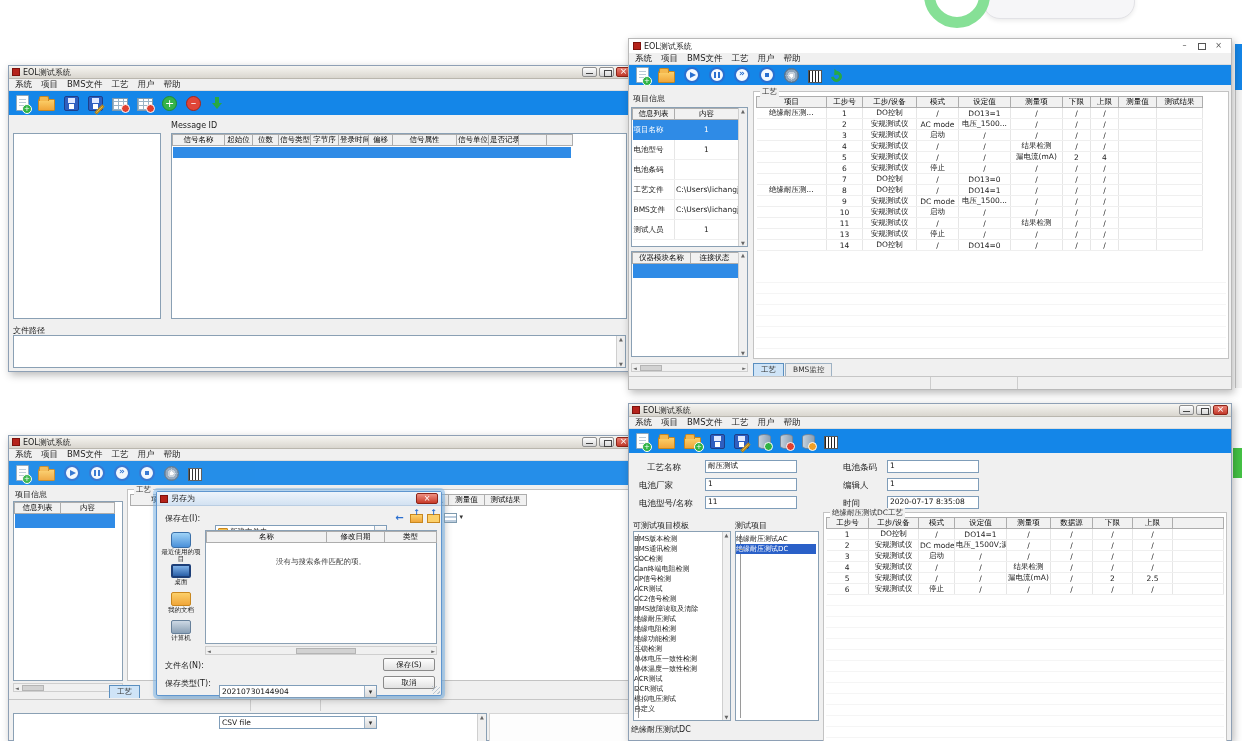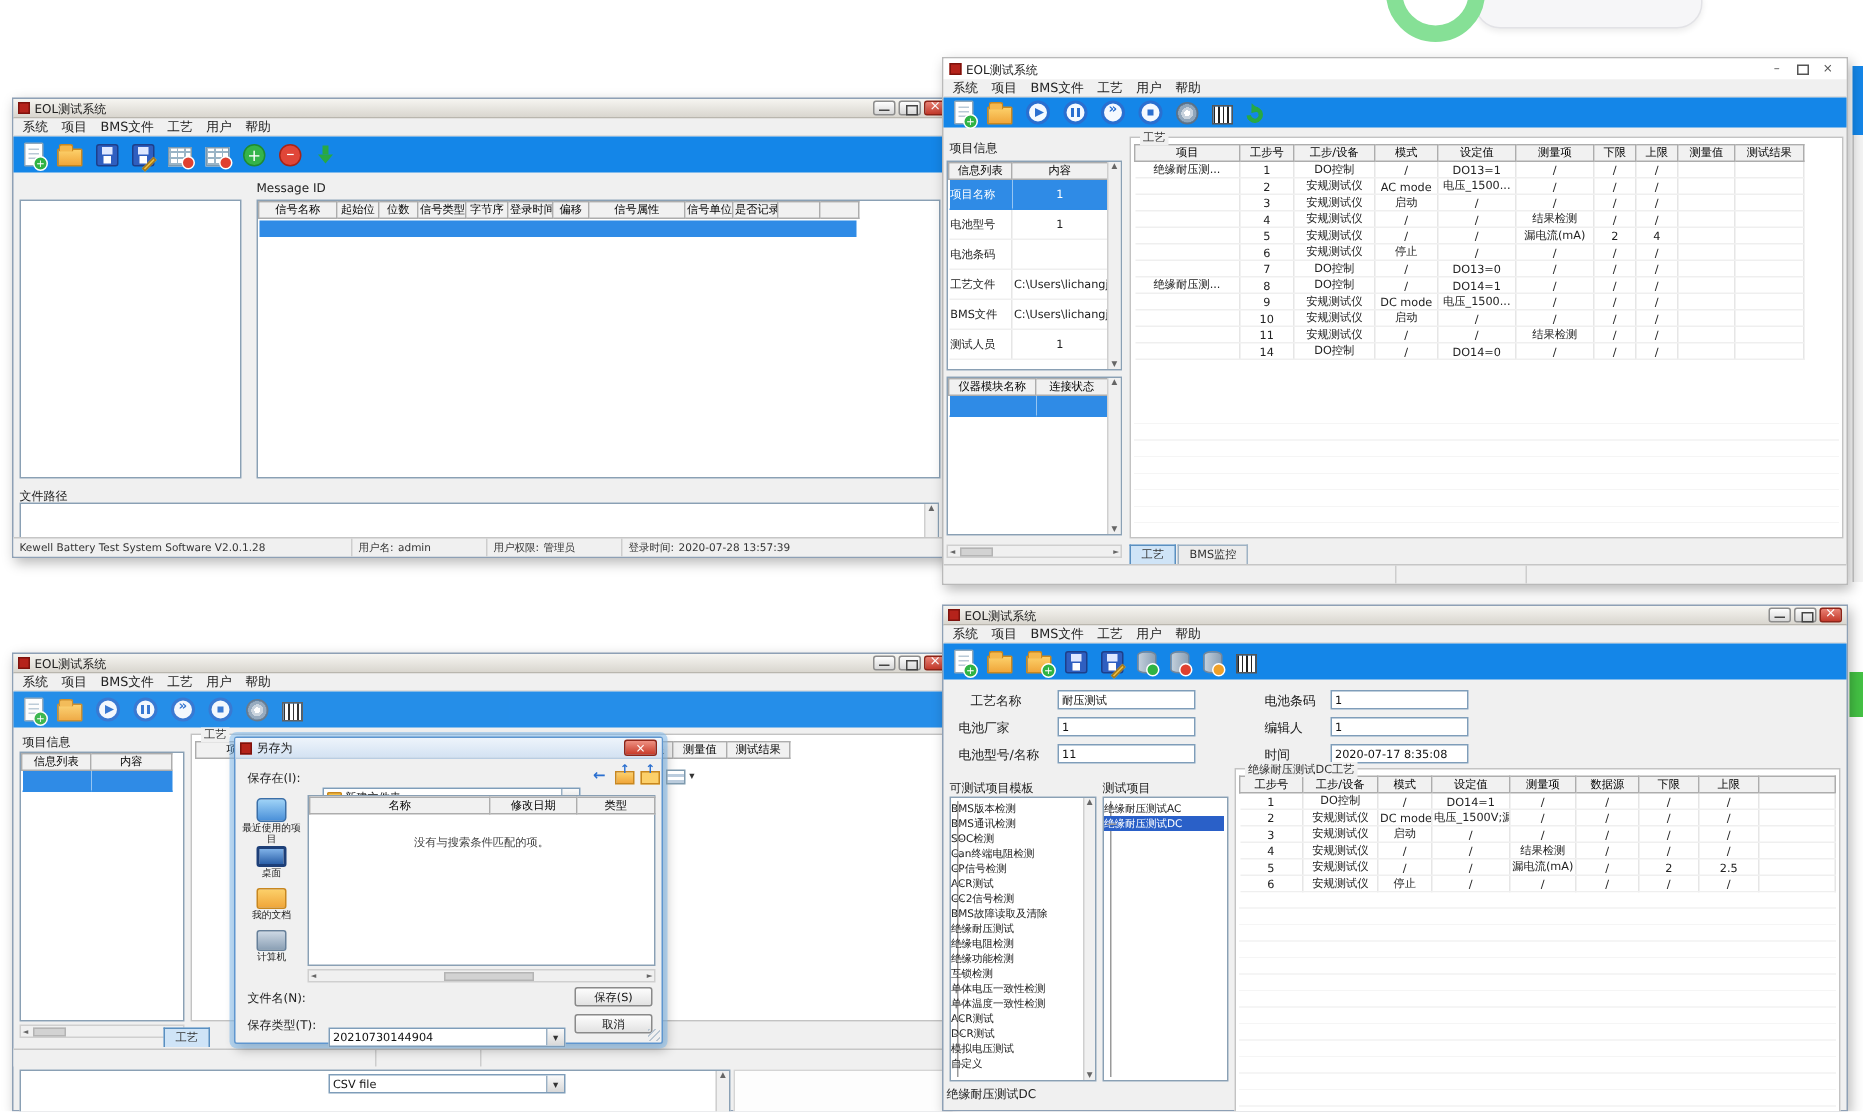--- a/index.html
+++ b/index.html
@@ -74,21 +74,21 @@
   .hscroll::before{content:"◄";position:absolute;left:1px;top:1px;font-size:5px;color:#666;}
   .hscroll::after{content:"►";position:absolute;right:1px;top:1px;font-size:5px;color:#666;}
   .hthumb{position:absolute;left:8px;top:1px;width:22px;height:6px;background:#d2d2d2;border:1px solid #b4b4b4;}
   .group{position:absolute;border:1px solid #c3c3c3;}
   .group>.glab{position:absolute;top:-5px;left:6px;background:#f0f0f0;padding:0 2px;font-size:7.5px;color:#333;white-space:nowrap;}
   .tabs{position:absolute;display:flex;gap:1px;}
   .tab{font-size:7.5px;padding:1px 7px;border:1px solid #9eb2c4;border-bottom:none;background:#ececec;color:#333;}
   .tab.active{background:#cfe4f7;border-color:#5a8fc0;}
   .statusbar{position:absolute;left:0;right:0;bottom:0;height:13px;background:#f0f0f0;border-top:1px solid #c6c6c6;display:flex;font-size:7px;color:#333;align-items:center;}
   .statusbar .sec{height:100%;display:flex;align-items:center;padding:0 4px;border-right:1px solid #cdcdcd;gap:3px;overflow:hidden;white-space:nowrap;}
-  .field{background:#fff;border:1px solid #7f9db9;font-size:7.5px;color:#111;padding:0 2px;display:flex;align-items:center;overflow:hidden;white-space:nowrap;}
+  .field{background:#fff;border:1px solid #7f9db9;font-size:7.5px;color:#111;padding:0 2px;display:flex;overflow:hidden;white-space:nowrap;}
   .combo{background:#fff;border:1px solid #7f9db9;font-size:7.5px;color:#111;padding:0 13px 0 2px;display:flex;align-items:center;gap:2px;position:relative;overflow:hidden;white-space:nowrap;}
   .combo::after{content:"▾";position:absolute;right:0;top:0;bottom:0;width:11px;background:linear-gradient(#fafafa,#d8d8d8);border-left:1px solid #9ab0c4;font-size:7px;color:#333;text-align:center;line-height:12px;}
   .btn{background:linear-gradient(#fdfdfd,#e2e2e2);border:1px solid #8a8a8a;border-radius:2px;font-size:7.5px;color:#111;text-align:center;display:flex;align-items:center;justify-content:center;}
   .tree-item{position:relative;height:10px;line-height:10px;font-size:7px;color:#222;white-space:nowrap;overflow:hidden;}
   .tree-item::before{content:"";position:absolute;left:2px;top:5px;width:6px;border-top:1px solid #9a9a9a;}
   .tree-wrap{background:#fff;border:1px solid #8aa0b4;overflow:hidden;}
   .tree-inner{position:absolute;inset:2px 8px 2px 0;border-left:1px solid #9a9a9a;margin-left:4px;}
   .tree-item.sel{background:#2a60c8;color:#fff;}
   .mini-folder{width:10px;height:7px;background:#f5c04a;border:1px solid #c8871f;border-radius:1px;flex:0 0 auto;}
   .place{position:absolute;width:44px;text-align:center;}
@@ -180,37 +180,20 @@
               </tr>
           </tbody>
             <tbody></tbody>
         </table>
         <div class="abs" style="left:1px;top:13px;width:398px;height:11px;background:#2f8be6;"></div>
       </div>
       <div class="abs lbl" style="left:4px;top:210px;">文件路径</div>
       <div class="abs box" style="left:4px;top:220px;width:613px;height:33px;">
         <div class="vscroll"></div>
       </div>
-      <div class="statusbar">
-        <div class="sec" style="width:226px;">
-            <span>Kewell Battery Test System Software V2.0.1.28</span>
-          </div>
-        <div class="sec" style="width:90px;">
-            <span>用户名:</span>
-            <span>admin</span>
-          </div>
-        <div class="sec" style="width:90px;">
-            <span>用户权限:</span>
-            <span>管理员</span>
-          </div>
-        <div class="sec" style="flex:1;border-right:none;">
-            <span>登录时间:</span>
-            <span>2020-07-28 13:57:39</span>
-          </div>
-      </div>
     </div>
   </div>
 
   <div class="win" style="left:628px;top:38px;width:604px;height:352px;border-color:#b9b9b9;">
     <div class="tb-modern">
       <div class="app-ico"></div>
       <div class="tb-title">EOL测试系统</div>
       <div class="tb-sp"></div>
       <div class="mbtn">–</div>
       <div class="mbtn max2"></div>
@@ -454,20 +437,32 @@
                 <td style="height: 11px;"></td>
                 <td style="height: 11px;"></td>
               </tr>
               <tr>
                 <td style="height: 11px;"></td>
                 <td style="height: 11px;">11</td>
                 <td style="height: 11px;">安规测试仪</td>
                 <td style="height: 11px;">/</td>
                 <td style="height: 11px;">/</td>
                 <td style="height: 11px;">结果检测</td>
+                <td style="height: 11px;">/</td>
+                <td style="height: 11px;">/</td>
+                <td style="height: 11px;"></td>
+                <td style="height: 11px;"></td>
+              </tr>
+              <tr>
+                <td style="height: 11px;"></td>
+                <td style="height: 11px;">13</td>
+                <td style="height: 11px;">安规测试仪</td>
+                <td style="height: 11px;">停止</td>
+                <td style="height: 11px;">/</td>
+                <td style="height: 11px;">/</td>
                 <td style="height: 11px;">/</td>
                 <td style="height: 11px;">/</td>
                 <td style="height: 11px;"></td>
                 <td style="height: 11px;"></td>
               </tr>
               <tr>
                 <td style="height: 11px;"></td>
                 <td style="height: 11px;">14</td>
                 <td style="height: 11px;">DO控制</td>
                 <td style="height: 11px;">/</td>

